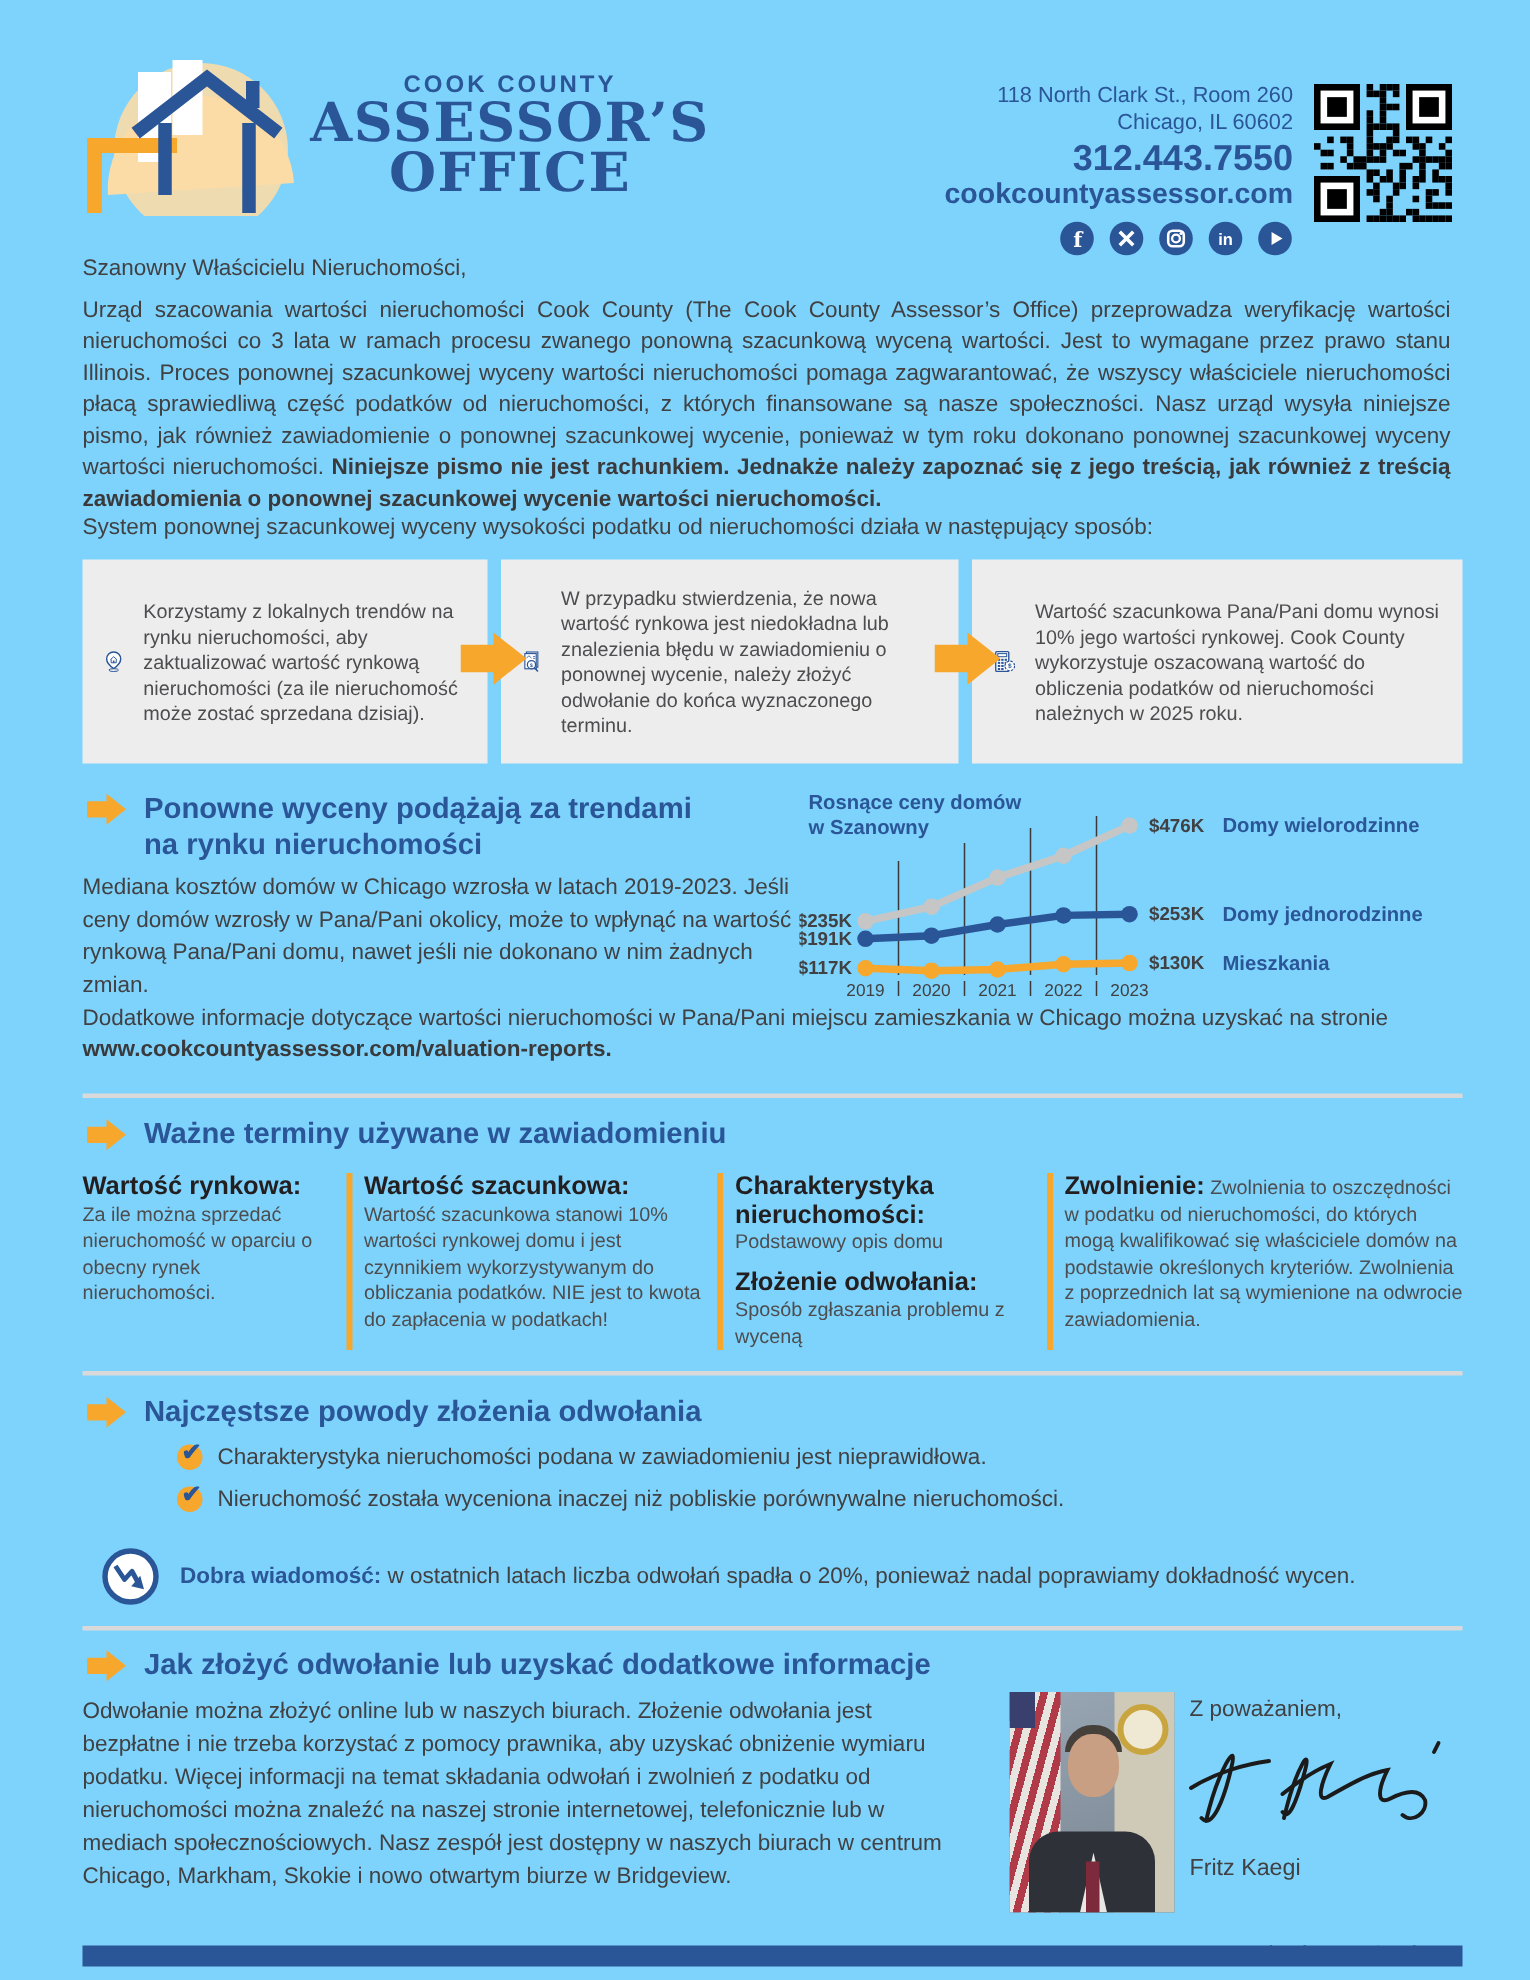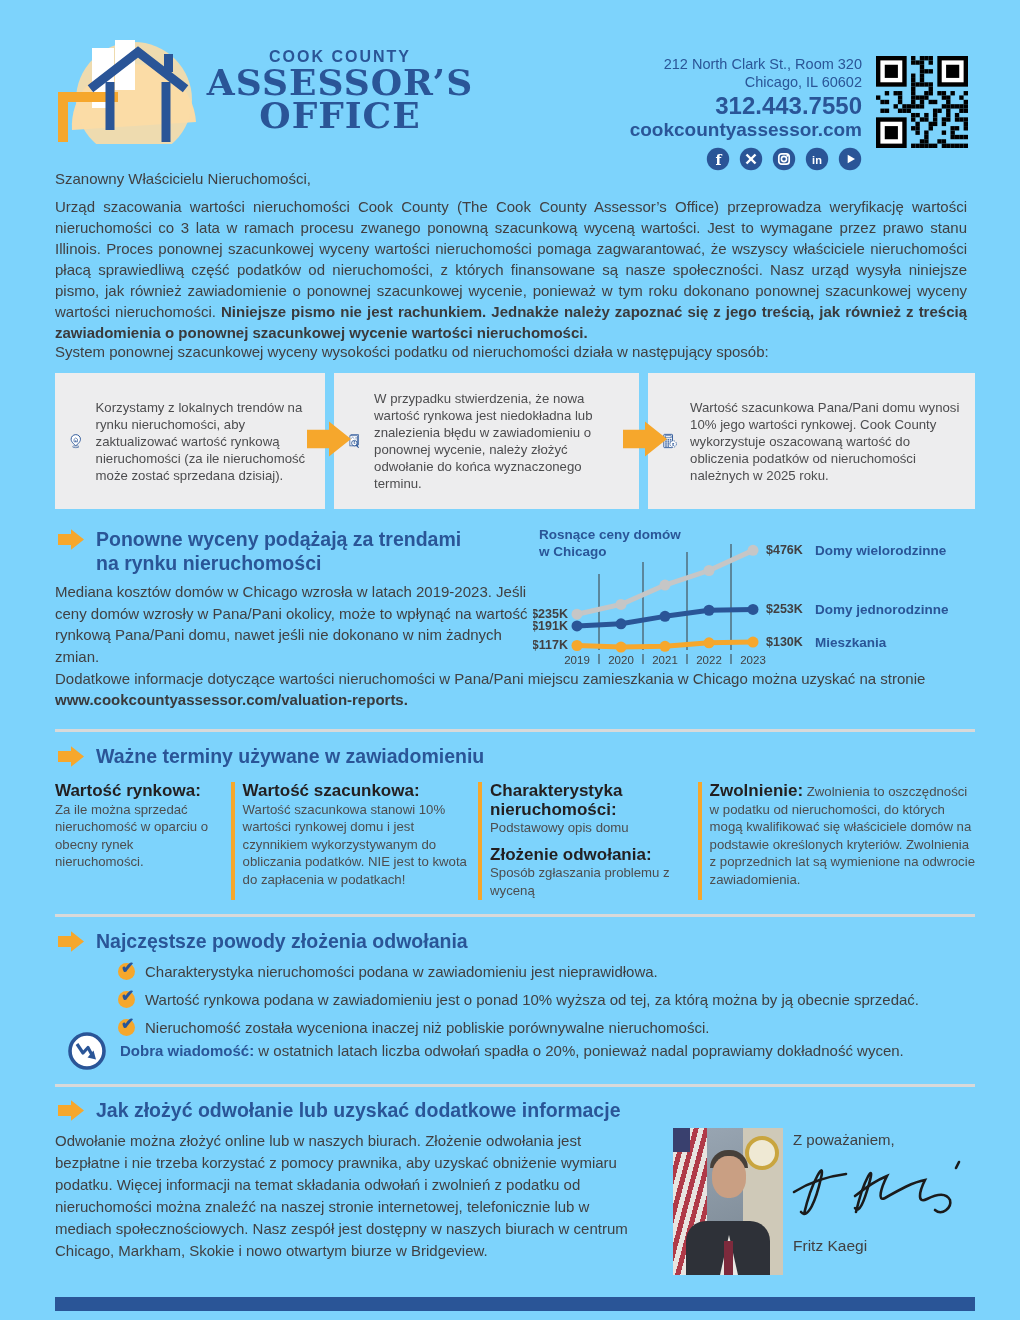--- a/index.html
+++ b/index.html
@@ -79,21 +79,21 @@
     <line x1="58" y1="52" x2="58" y2="100" stroke="#2a5597" stroke-width="9"></line>
     <line x1="114" y1="52" x2="114" y2="112" stroke="#2a5597" stroke-width="9"></line>
   </svg>
   <div class="abs" style="left:205px;top:48px;width:270px;">
     <div class="brand-top">COOK COUNTY</div>
     <div class="brand-main">ASSESSOR’S</div>
     <div class="brand-main">OFFICE</div>
   </div>
 
   <div class="abs contact" style="left:542px;top:55px;">
-    <div class="addr">212 North Clark St., Room 320</div>
+    <div class="addr">118 North Clark St., Room 260</div>
     <div class="addr">Chicago, IL 60602</div>
     <div class="phone">312.443.7550</div>
     <div class="web">cookcountyassessor.com</div>
     <div class="social-row">
       <span>
           <svg width="24" height="24" viewBox="0 0 24 24">
             <circle cx="12" cy="12" r="11.2" fill="#2a5597"></circle>
             <text x="12.5" y="17.5" text-anchor="middle" font-size="14" font-weight="bold" fill="#fff" font-family="DejaVu Serif,serif">f</text>
           </svg>
         </span>
@@ -370,21 +370,21 @@
         <text x="35" y="123.495" text-anchor="end" font-size="12.5" font-weight="bold" fill="#414042">$117K</text>
         <text x="233" y="120.05" font-size="12.5" font-weight="bold" fill="#414042">$130K</text>
         <text x="282" y="120.55" font-size="13.5" font-weight="bold" fill="#2a5597">Mieszkania</text>
         <text x="44" y="138" text-anchor="middle" font-size="11.5" fill="#414042">2019</text>
         <text x="88" y="138" text-anchor="middle" font-size="11.5" fill="#414042">2020</text>
         <text x="132" y="138" text-anchor="middle" font-size="11.5" fill="#414042">2021</text>
         <text x="176" y="138" text-anchor="middle" font-size="11.5" fill="#414042">2022</text>
         <text x="220" y="138" text-anchor="middle" font-size="11.5" fill="#414042">2023</text>
       </svg>
     <div class="abs chart-title" style="left:6px;top:0;">
-      <span>Rosnące ceny domów</span><br><span>w Chicago</span>
+      <span>Rosnące ceny domów</span><br><span>w Szanowny</span>
     </div>
   </div>
 
   <p class="abs body-text" style="left:55px;top:668px;width:912px;">
     <span>Dodatkowe informacje dotyczące wartości nieruchomości w Pana/Pani miejscu zamieszkania w Chicago można uzyskać na stronie </span><strong>www.cookcountyassessor.com/valuation-reports.</strong>
   </p>
 
   <div class="divider" style="top:729px;"></div>
 
   <div class="abs sec-head" style="left:58px;top:744px;">
@@ -421,24 +421,20 @@
   <div class="abs sec-head" style="left:58px;top:929px;">
     <svg width="26" height="21" viewBox="0 0 24 19" style="margin-top:2px;">
       <polygon points="0,4.5 12,4.5 12,0 24,9.5 12,19 12,14.5 0,14.5" fill="#f6a72c"></polygon>
       </svg>
     <div class="sec-title">Najczęstsze powody złożenia odwołania</div>
   </div>
   <div class="abs" style="left:118px;top:962px;width:860px;">
     <div class="reason">
       <span class="chk"></span>
       <span class="rtext">Charakterystyka nieruchomości podana w zawiadomieniu jest nieprawidłowa.</span>
-    </div>
-    <div class="reason">
-      <span class="chk"></span>
-      <span class="rtext">Wartość rynkowa podana w zawiadomieniu jest o ponad 10% wyższa od tej, za którą można by ją obecnie sprzedać.</span>
     </div>
     <div class="reason">
       <span class="chk"></span>
       <span class="rtext">Nieruchomość została wyceniona inaczej niż pobliskie porównywalne nieruchomości.</span>
     </div>
   </div>
   <div class="abs" style="left:66px;top:1030px;display:flex;align-items:center;gap:12px;width:900px;">
     <svg width="42" height="42" viewBox="0 0 42 42">
       <circle cx="21" cy="21" r="17" fill="#fff" stroke="#2a5597" stroke-width="3.6"></circle>
       <path d="M11,14 L17,23 L22,17.5 L26,25" fill="none" stroke="#2a5597" stroke-width="3.2" stroke-linejoin="round"></path>

